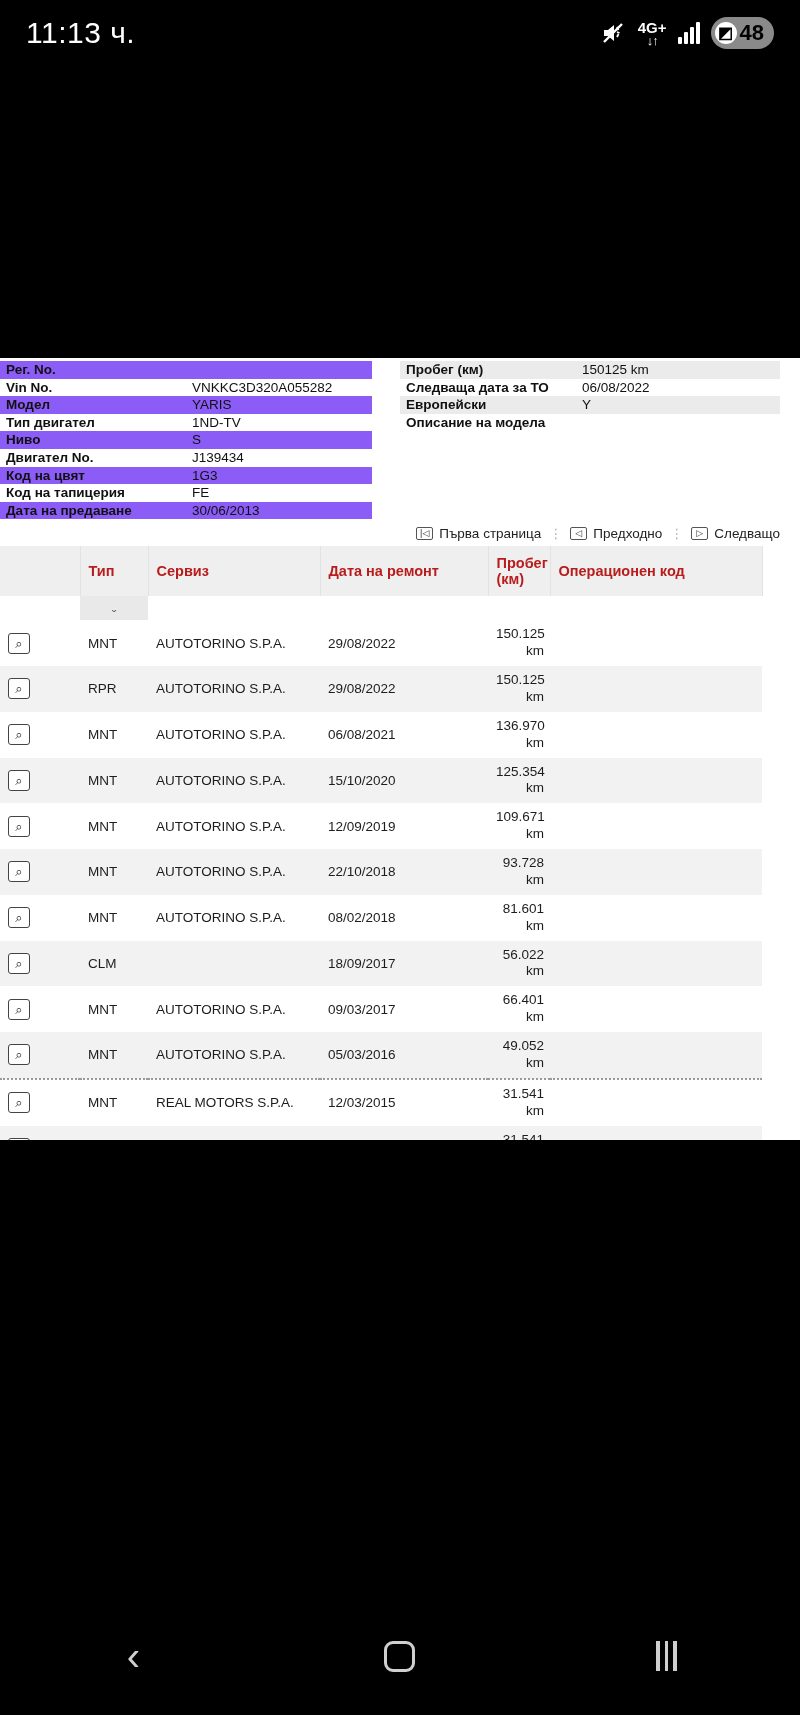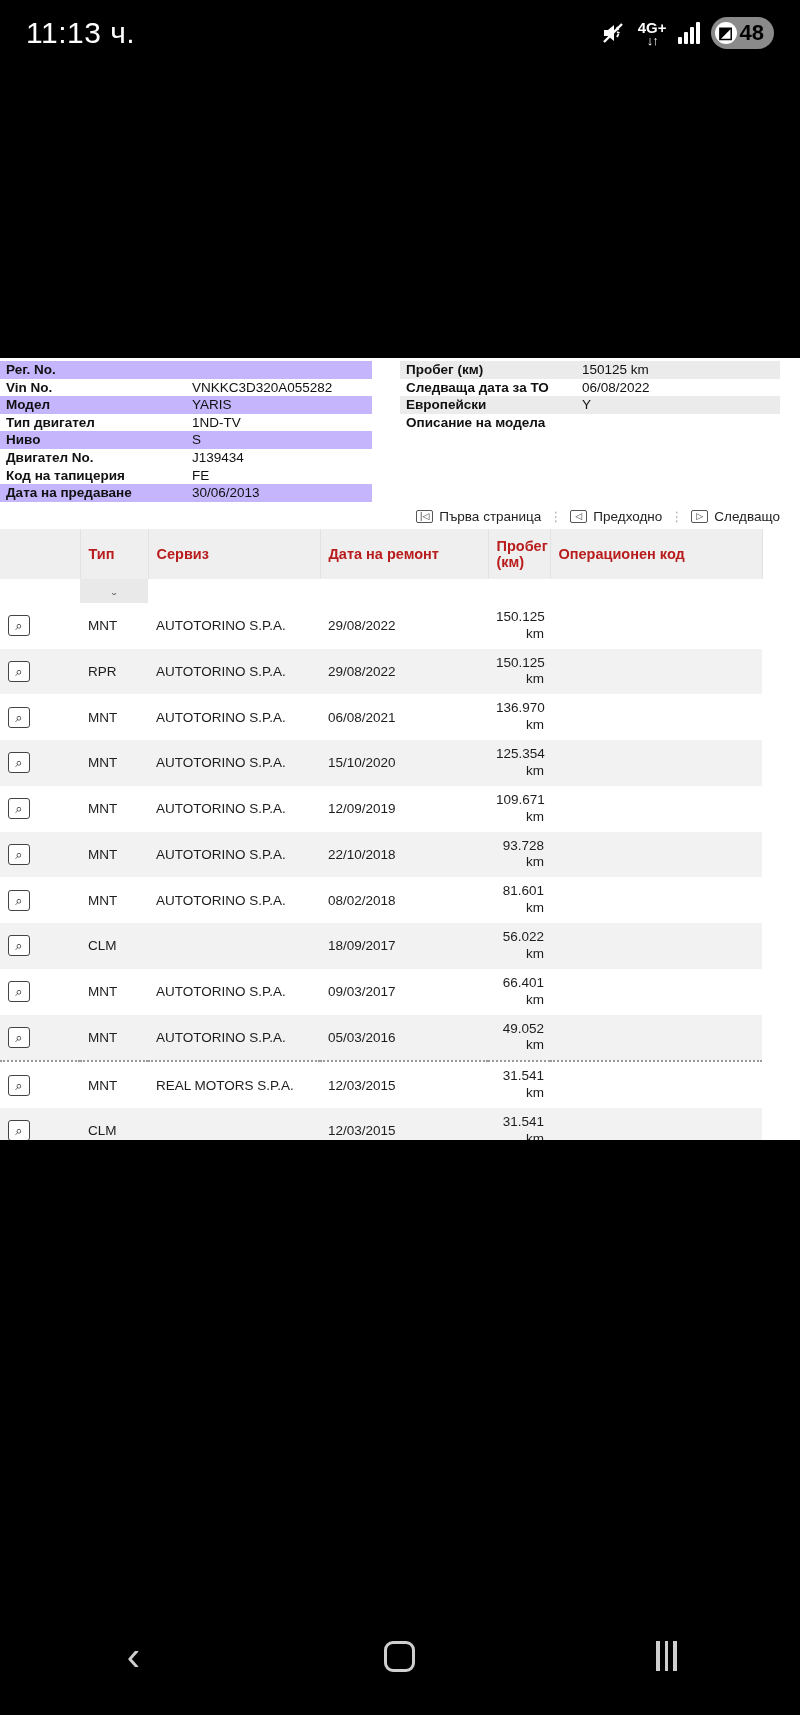--- a/index.html
+++ b/index.html
@@ -48,21 +48,21 @@
 
   
   .info {
     display: flex; width: 100%; padding-top: 3px;
   }
   .info-col { flex: 0 0 50%; }
   .info-row {
     display: flex; height: 17.6px; align-items: center;
     font-size: 13.5px; line-height: 1;
   }
-  .info-col.left .info-row.alt { background: #c4b5fd; }
+  .info-col.left .info-row.alt { background: #8b5cf6; }
   .info-col.right .info-row.alt { background: #ebebeb; }
   .info-label {
     font-weight: 700; padding-left: 6px; white-space: nowrap;
   }
   .info-col.left .info-label { width: 192px; }
   .info-col.right .info-label { width: 182px; }
   .info-value { font-weight: 400; white-space: nowrap; text-align: center; }
   .info-col.left .info-row { width: 372px; }
   .info-col.right .info-row { width: 380px; }
 
@@ -184,20 +184,24 @@
           <span class="info-label">Тип двигател</span>
           <span class="info-value">1ND-TV</span>
         </div>
         <div class="info-row alt">
           <span class="info-label">Ниво</span>
           <span class="info-value">S</span>
         </div>
         <div class="info-row">
           <span class="info-label">Двигател No.</span>
           <span class="info-value">J139434</span>
+        </div>
+        <div class="info-row alt">
+          <span class="info-label">Код на цвят</span>
+          <span class="info-value">1G3</span>
         </div>
         <div class="info-row">
           <span class="info-label">Код на тапицерия</span>
           <span class="info-value">FE</span>
         </div>
         <div class="info-row alt">
           <span class="info-label">Дата на предаване</span>
           <span class="info-value">30/06/2013</span>
         </div>
       </div>

